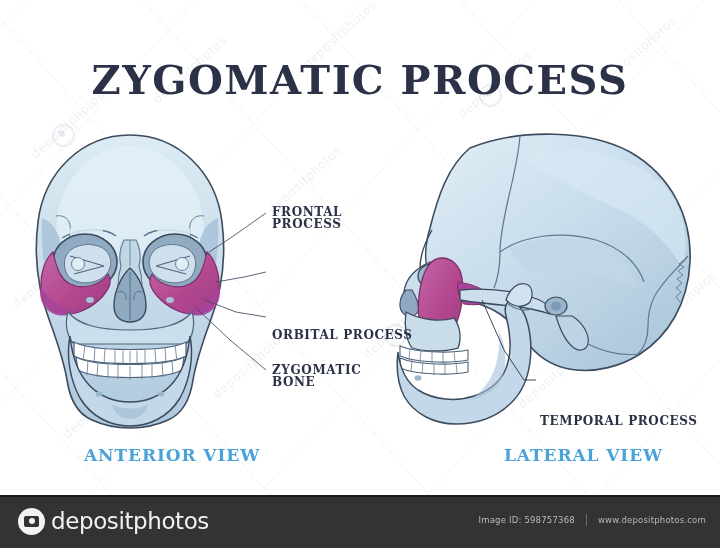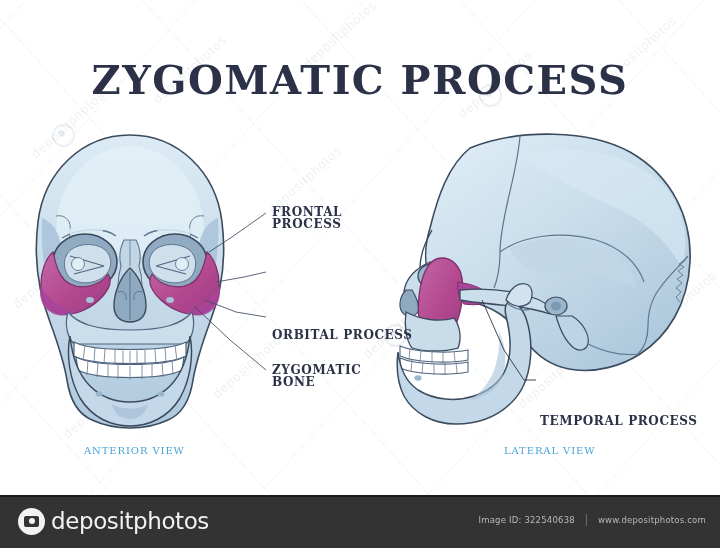--- a/index.html
+++ b/index.html
@@ -60,22 +60,22 @@
     font-size:12px;
     letter-spacing:0.6px;
     line-height:12px;
     color:#2b3247;
     white-space:pre-line;
     text-transform:uppercase;
   }
   .viewcap{
     position:absolute;z-index:9;
     font-family:"DejaVu Serif", serif;
-    font-weight:400;
-    font-size:10px;
+    font-weight:700;
+    font-size:17px;
     letter-spacing:0.9px;
     color:#4aa3d8;
     text-transform:uppercase;
   }
 
   
   .botbar{
     position:absolute;left:0;bottom:0;width:720px;height:53px;
     background:#333333;z-index:20;
   }
@@ -420,19 +420,19 @@
 
   <div class="botbar">
     <div class="rule"></div>
 
     <div class="brand">
       <div class="cam"></div>
       <div class="brandtext">depositphotos</div>
     </div>
 
     <div class="meta">
-      <span>Image ID: 322540638</span>
+      <span>Image ID: 598757368</span>
       <span class="sep"></span>
       <span>www.depositphotos.com</span>
     </div>
   </div>
 
 </div>
 
 </body></html>

